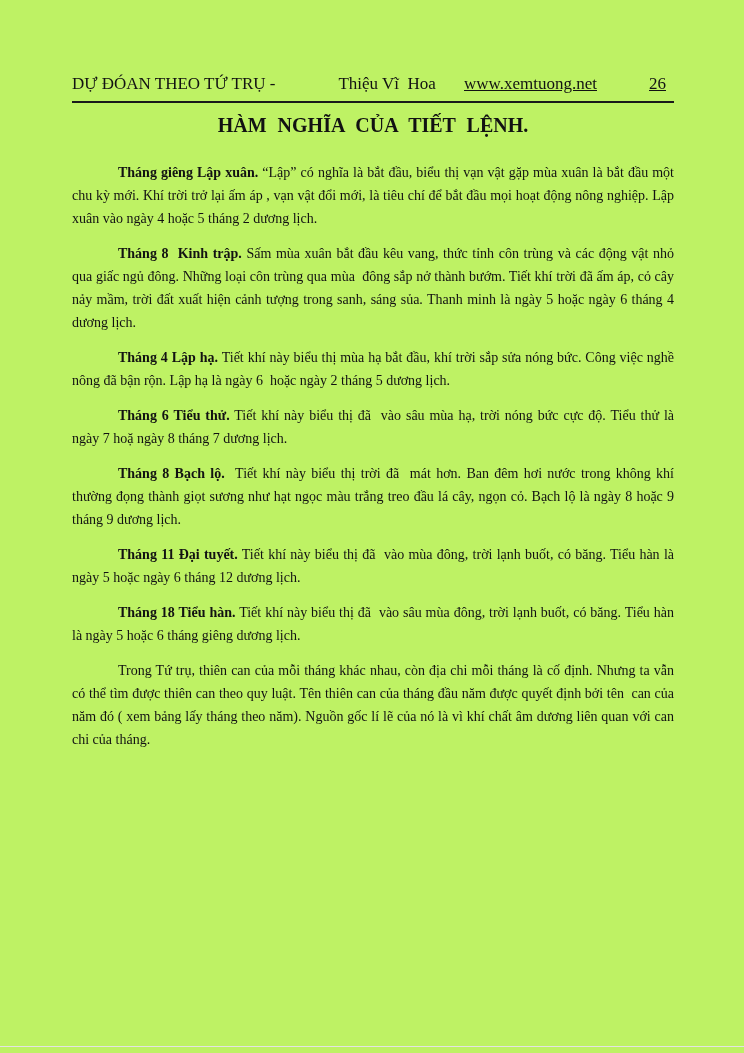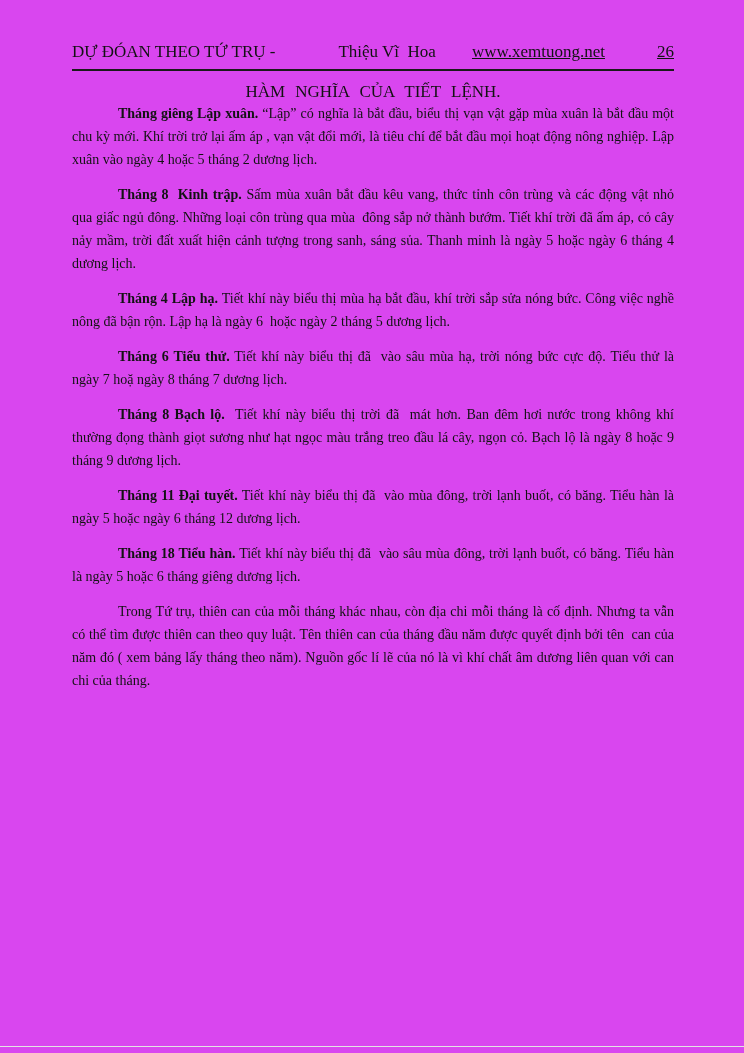--- a/index.html
+++ b/index.html
@@ -4,59 +4,60 @@
 <style>
   html, body {
     margin: 0;
     padding: 0;
     background: #ffffff;
   }
   .page {
     position: relative;
     width: 744px;
     height: 1053px;
-    background: #d946ef;
+    background: #bef264;
     color: #121212;
     font-family: "Liberation Serif", "DejaVu Serif", serif;
     overflow: hidden;
     box-sizing: border-box;
   }
   .content {
     position: absolute;
     left: 72px;
     top: 42px;
     width: 602px;
   }
   .header-row {
     display: flex;
     align-items: baseline;
     font-size: 17px;
     white-space: pre-wrap;
   }
   .header-book-title { flex: 0 0 auto; }
-  .header-author { flex: 0 0 auto; margin-left: 63px; }
+  .header-author { flex: 0 0 auto; margin-left: 63px; margin-top: 32px; }
   .header-spacer { flex: 1 1 auto; }
   .website-link {
     flex: 0 0 auto;
     text-decoration: underline;
     color: #121212;
     cursor: pointer;
   }
-  .page-number { flex: 0 0 auto; margin-left: 52px; margin-right: 0; text-decoration: underline; }
+  .page-number { flex: 0 0 auto; margin-left: 52px; margin-right: 8px; text-decoration: underline; }
   .header-rule {
     border: 0;
     border-top: 2px solid #1a1a1a;
     margin: 7px 0 0 0;
   }
   .doc-title {
     text-align: center;
-    font-weight: normal;
-    font-size: 17px;
+    font-weight: bold;
+    font-size: 20px;
     word-spacing: 6px;
     margin-top: 11px;
+    margin-bottom: 24px;
   }
   .para {
     font-size: 14px;
     line-height: 23px;
     text-align: justify;
     text-indent: 46px;
     margin: 0 0 12px 0;
     white-space: pre-wrap;
   }
   .para b { font-weight: bold; }

